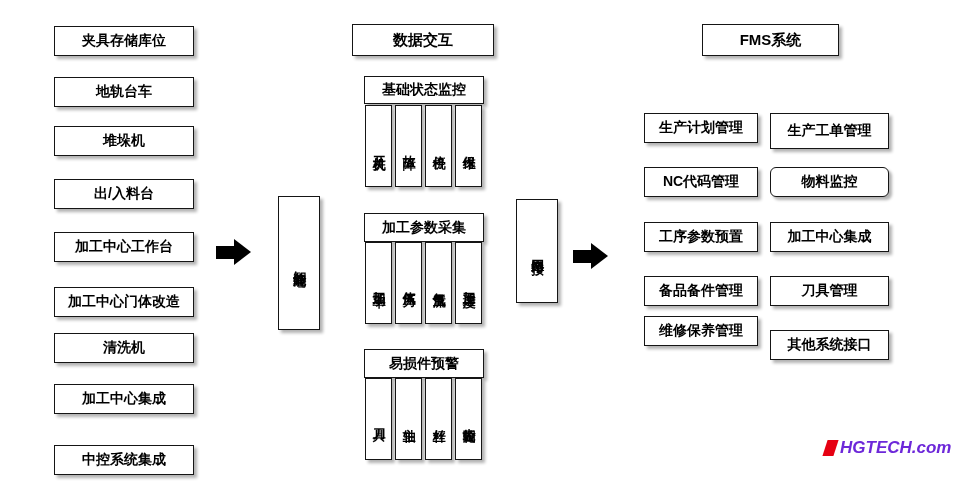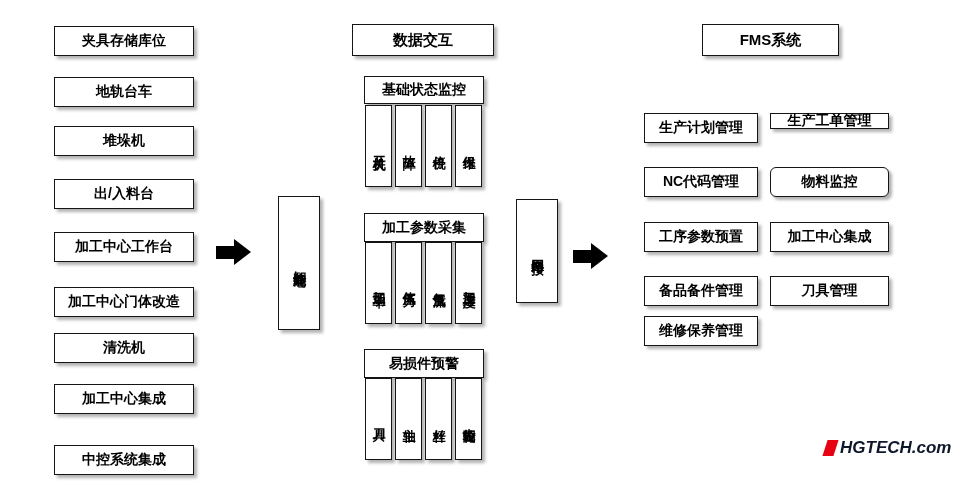--- a/index.html
+++ b/index.html
@@ -25,21 +25,21 @@
   .arrow-shaft { width:18px; height:13px; background:#000; }
   .arrow-head {
     width:0; height:0;
     border-top:13px solid transparent;
     border-bottom:13px solid transparent;
     border-left:17px solid #000;
   }
   .watermark {
     position:absolute; left:806px; top:438px;
     display:flex; align-items:center;
-    color:#0f172a; font-weight:700; font-style:italic; font-size:17px;
+    color:#6d28d9; font-weight:700; font-style:italic; font-size:17px;
   }
   .logo-mark {
     width:11px; height:16px; background:#e60012;
     transform:skewX(-18deg); margin-right:4px;
   }
 </style>
 </head>
 <body>
 
 <div class="stage">
@@ -89,24 +89,25 @@
   </div>
 
   <div class="box title" style="left:683px; top:24px; width:137px; height:32px;">FMS系统</div>
 
   <div class="box" style="left:625px; top:113px; width:114px; height:30px;">生产计划管理</div>
   <div class="box" style="left:625px; top:167px; width:114px; height:30px;">NC代码管理</div>
   <div class="box" style="left:625px; top:222px; width:114px; height:30px;">工序参数预置</div>
   <div class="box" style="left:625px; top:276px; width:114px; height:30px;">备品备件管理</div>
   <div class="box" style="left:625px; top:316px; width:114px; height:30px;">维修保养管理</div>
 
-  <div class="box" style="left:751px; top:113px; width:119px; height:16px;">生产工单管理</div>
+  <div class="box" style="left:751px; top:113px; width:119px; height:36px;">生产工单管理</div>
   <div class="box" style="left:751px; top:167px; width:119px; height:30px;border-radius:6px;">物料监控</div>
   <div class="box" style="left:751px; top:222px; width:119px; height:30px;">加工中心集成</div>
   <div class="box" style="left:751px; top:276px; width:119px; height:30px;">刀具管理</div>
+  <div class="box" style="left:751px; top:330px; width:119px; height:30px;">其他系统接口</div>
 
   <div class="watermark">
     <span class="logo-mark"></span>
     <span>HGTECH</span>
       <span>.com</span>
   </div>
 
 </div>
 
 </body></html>

